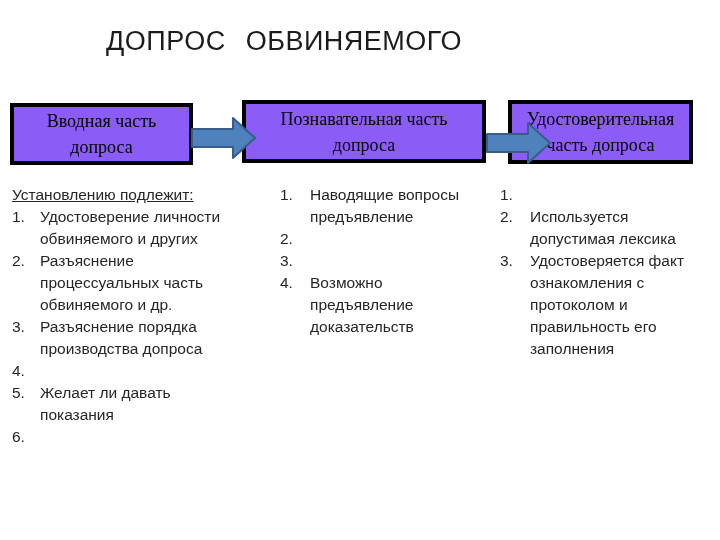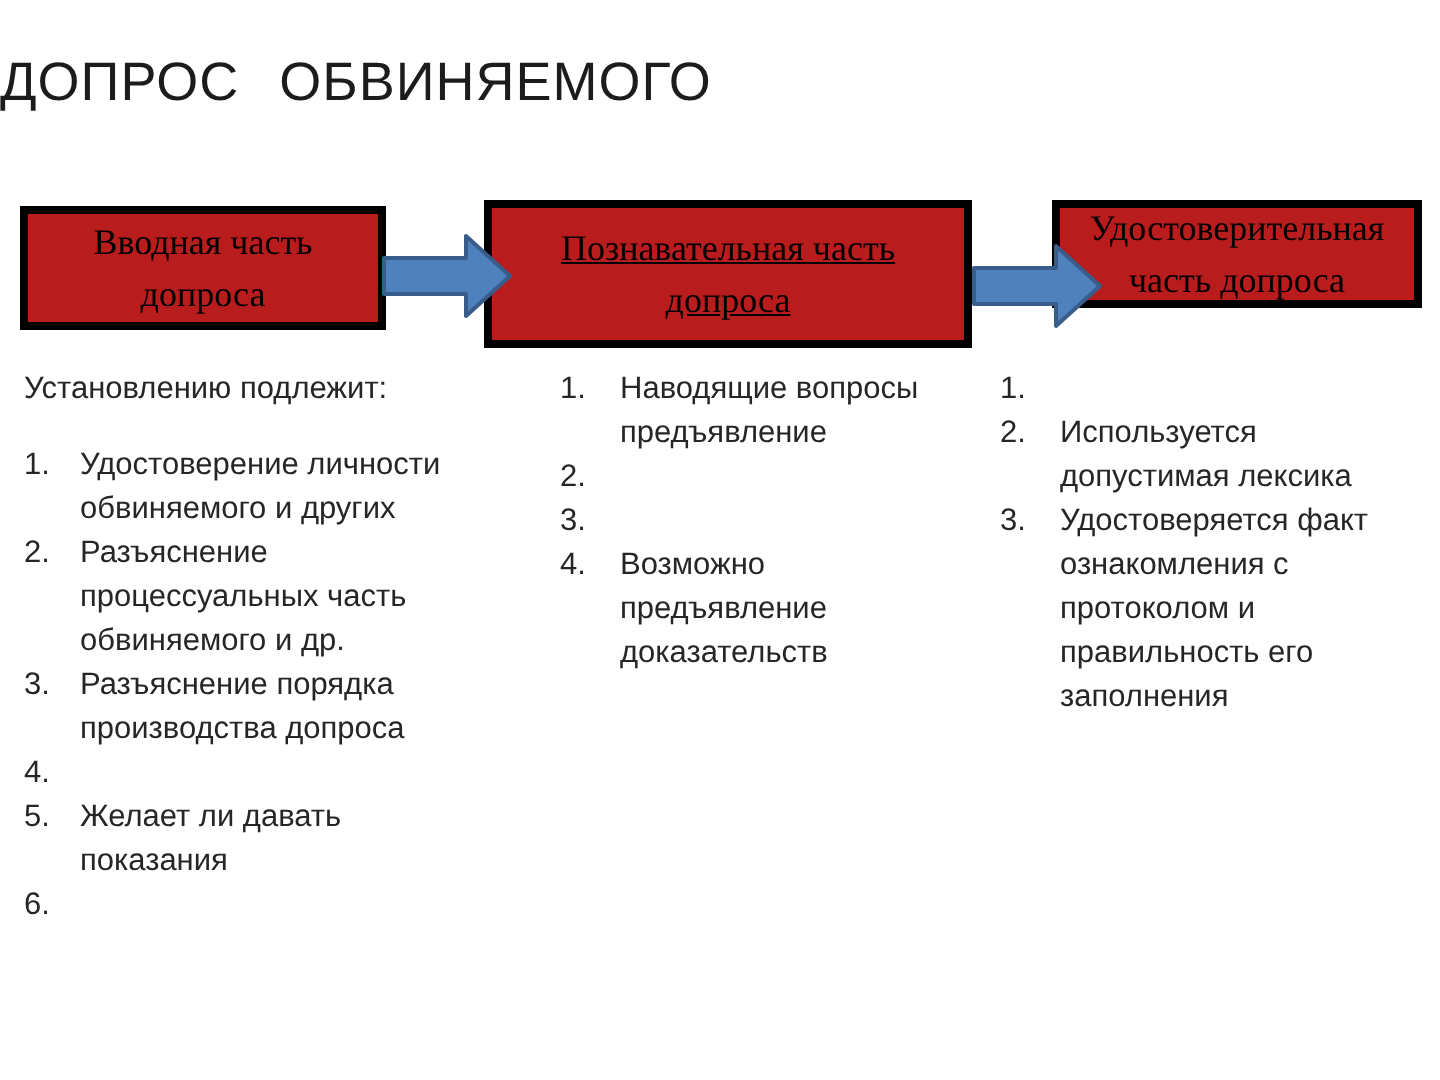--- a/index.html
+++ b/index.html
@@ -10,61 +10,62 @@
     height: 540px;
     background: #ffffff;
     font-family: "Liberation Sans", "DejaVu Sans", sans-serif;
     overflow: hidden;
   }
   .title {
     position: absolute;
     top: 26px;
     left: 0;
     width: 568px;
+    text-align: center;
     font-size: 27px;
     font-weight: normal;
     color: #1c1c1c;
     letter-spacing: 0.5px;
     word-spacing: 12px;
   }
   .stage-box {
     position: absolute;
     border: 4px solid #000000;
-    background: #b91c1c;
+    background: #8b5cf6;
     display: flex;
     align-items: center;
     justify-content: center;
     text-align: center;
     font-family: "Liberation Serif", "DejaVu Serif", serif;
     font-size: 18px;
     line-height: 26px;
     color: #000000;
     padding: 2px 6px;
     z-index: 1;
   }
   .box-1 { left: 10px;  top: 103px; width: 183px; height: 62px; }
-  .box-2 { left: 242px; top: 100px; width: 244px; height: 74px; text-decoration: underline; }
-  .box-3 { left: 526px; top: 100px; width: 185px; height: 54px; }
+  .box-2 { left: 242px; top: 100px; width: 244px; height: 63px; }
+  .box-3 { left: 508px; top: 100px; width: 185px; height: 64px; }
   .arrow {
     position: absolute;
     z-index: 2;
   }
   .arrow-1 { left: 191px; top: 115px; }
   .arrow-2 { left: 486px; top: 120px; }
   .col {
     position: absolute;
     top: 184px;
     font-size: 15.5px;
     line-height: 22px;
     color: #262626;
   }
   .col-1 { left: 12px;  width: 212px; }
   .col-2 { left: 280px; width: 185px; }
   .col-3 { left: 500px; width: 198px; }
-  .col-header { margin-bottom: 16px; }
+  .col-header { margin-bottom: 0; text-decoration: underline; }
   .item { display: flex; }
   .item .num {
     flex: 0 0 28px;
     text-align: left;
   }
   .col-2 .item .num, .col-3 .item .num { flex: 0 0 30px; }
   .item .txt { flex: 1 1 auto; }
 </style>
 </head>
 <body>

